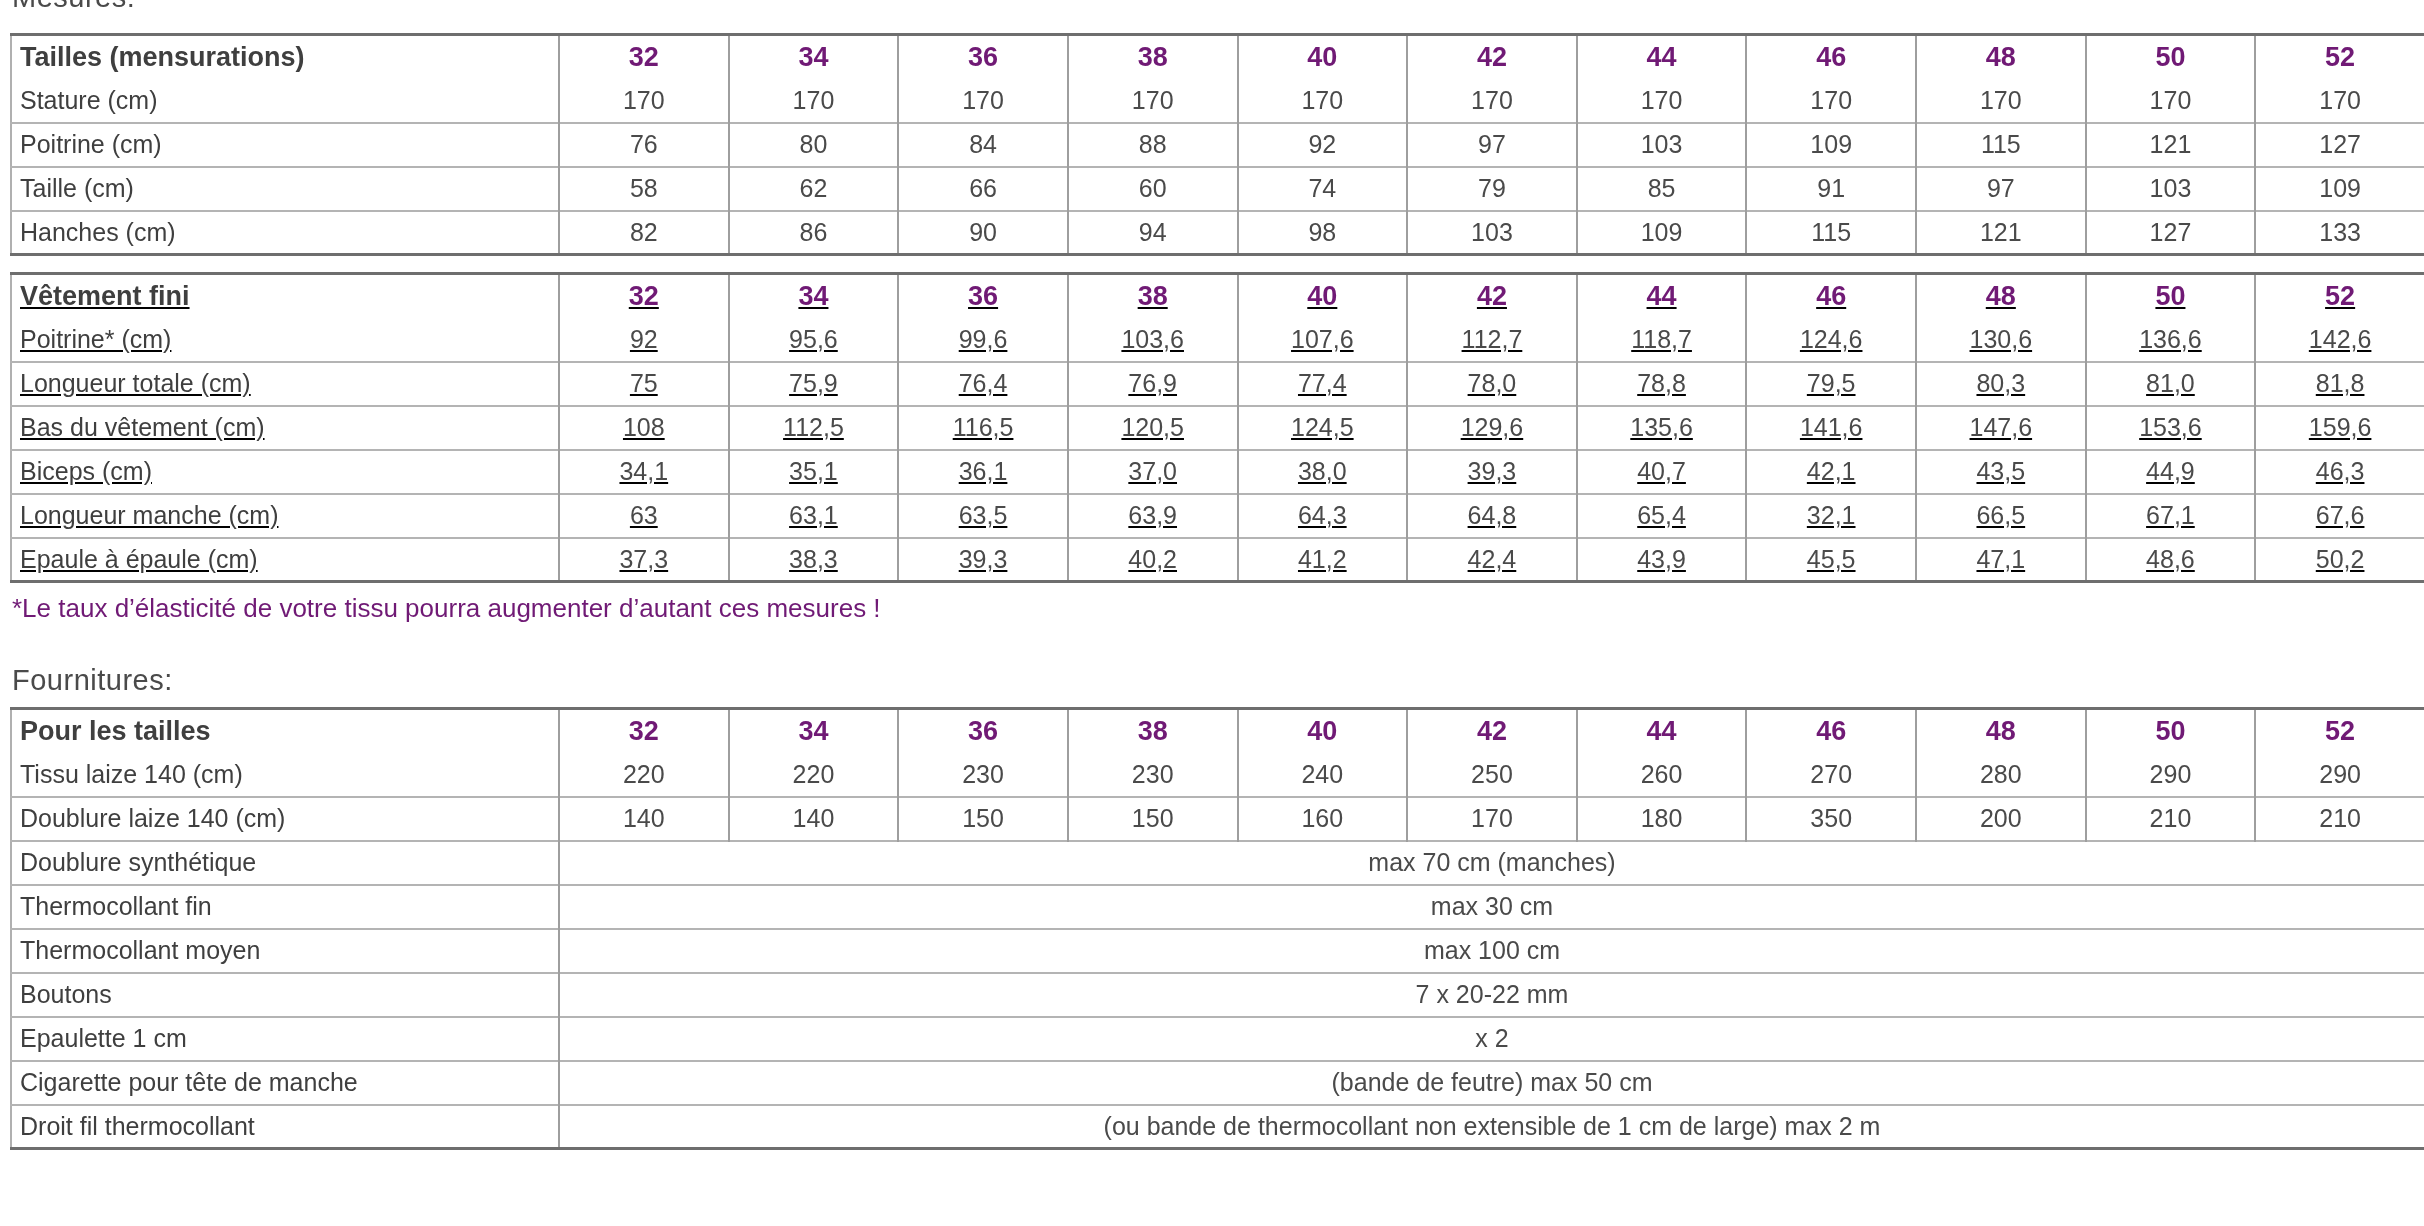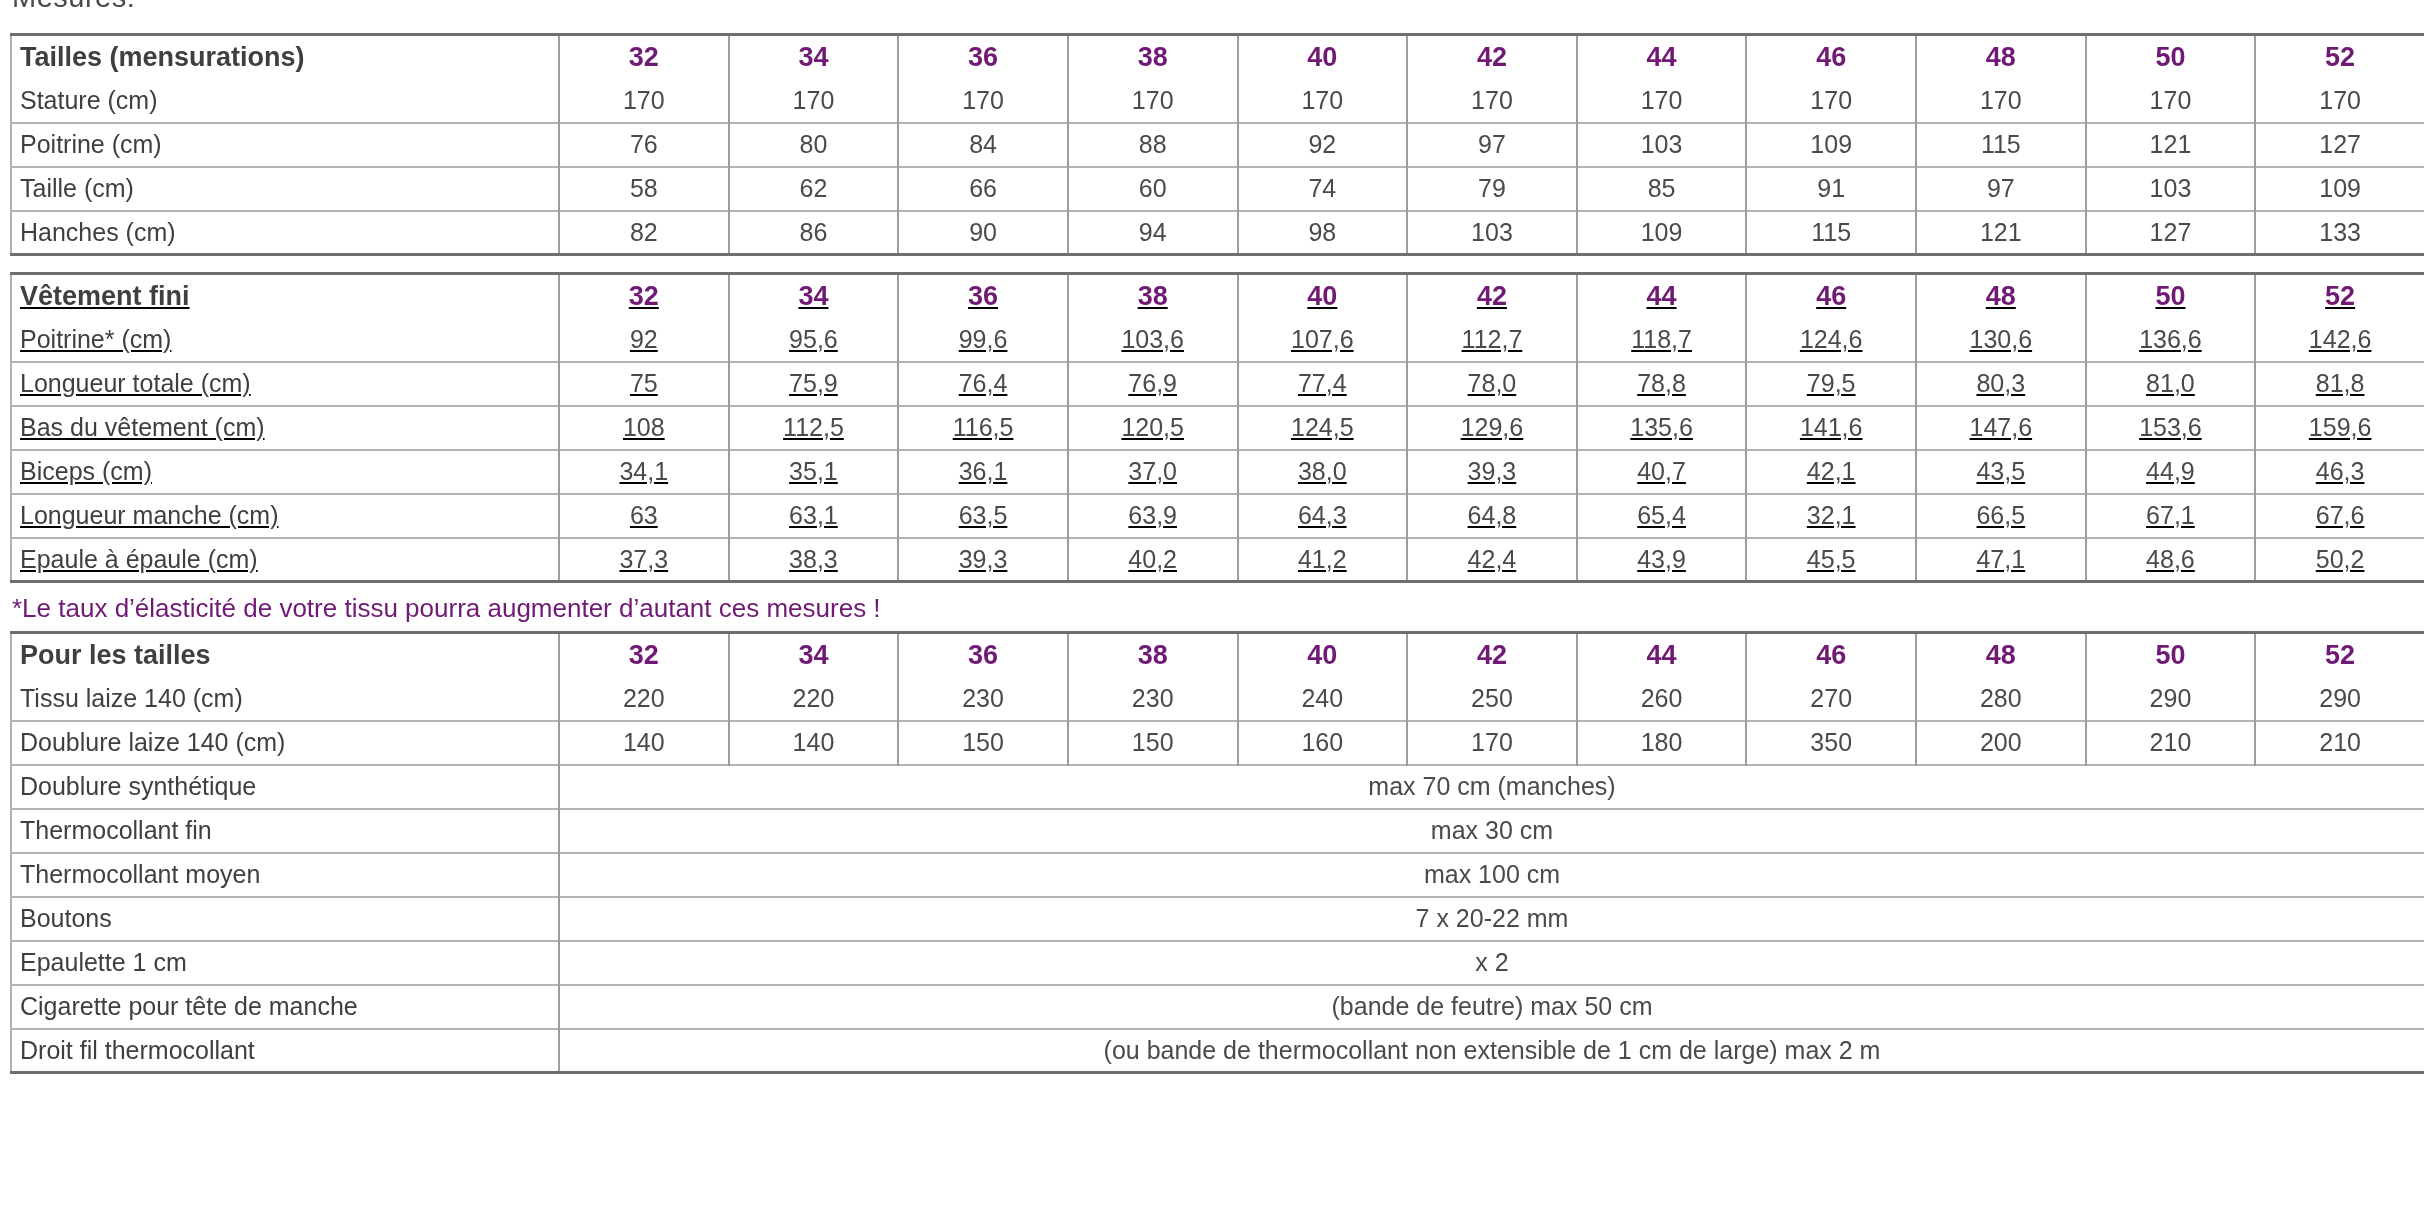--- a/index.html
+++ b/index.html
@@ -265,20 +265,21 @@
           <td>45,5</td>
           <td>47,1</td>
           <td>48,6</td>
           <td>50,2</td>
         </tr>
       </tbody>
   </table>
 
   <div class="footnote">*Le taux d’élasticité de votre tissu pourra augmenter d’autant ces mesures !</div>
 
+  <div class="heading heading-fournitures">Fournitures:</div>
 
   <table class="size-table" id="table-fournitures">
     <colgroup>
         <col class="label-col">
       </colgroup>
     <thead>
         <tr>
           <th class="label">Pour les tailles</th>
           <th>32</th>
           <th>34</th>

